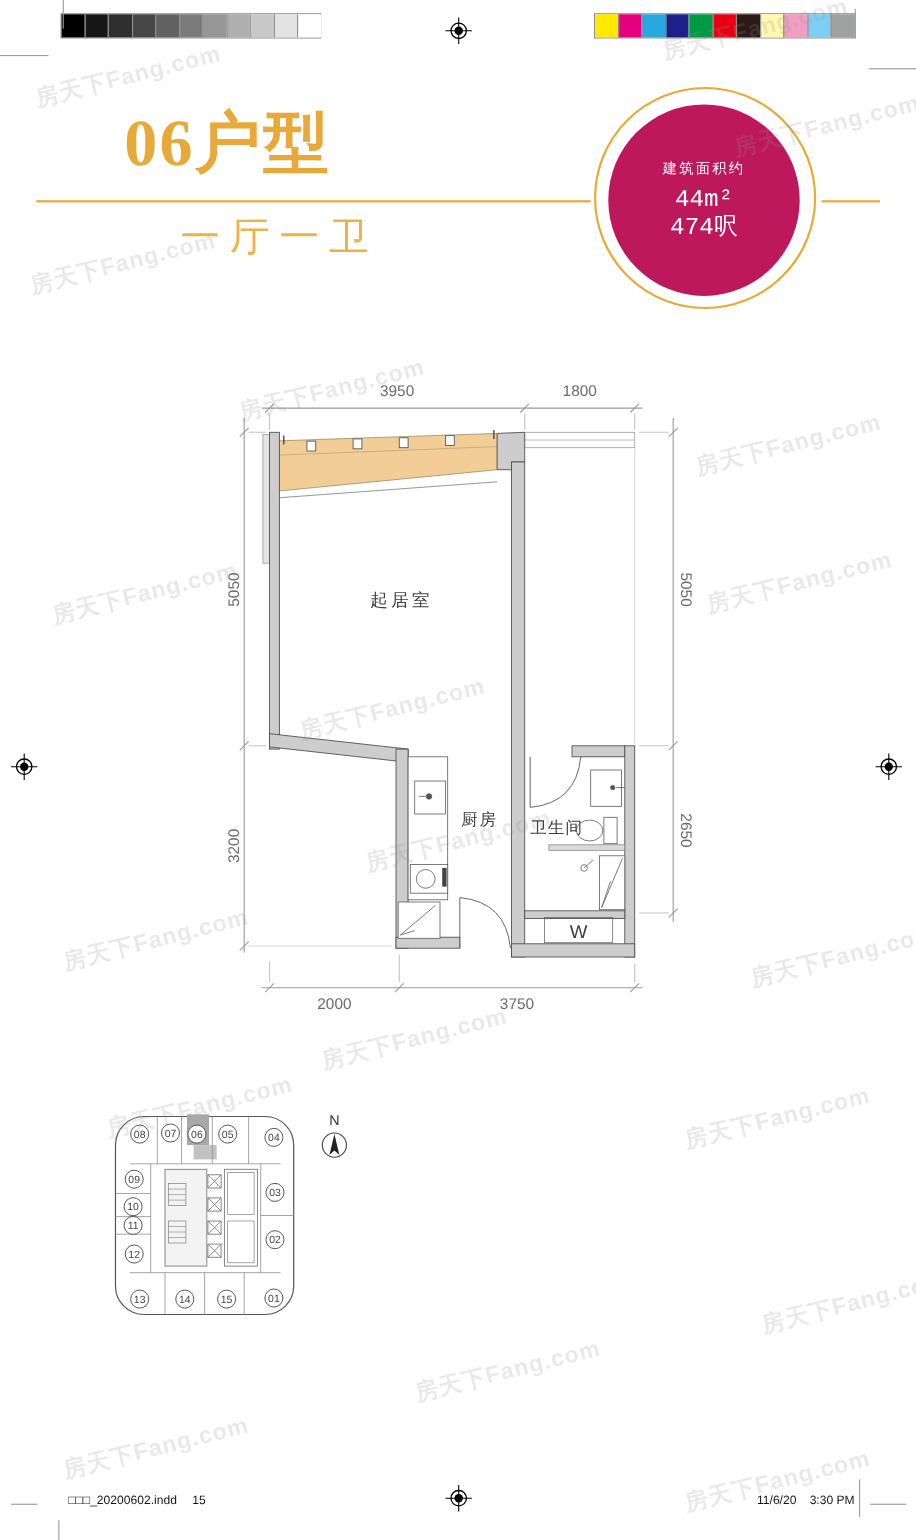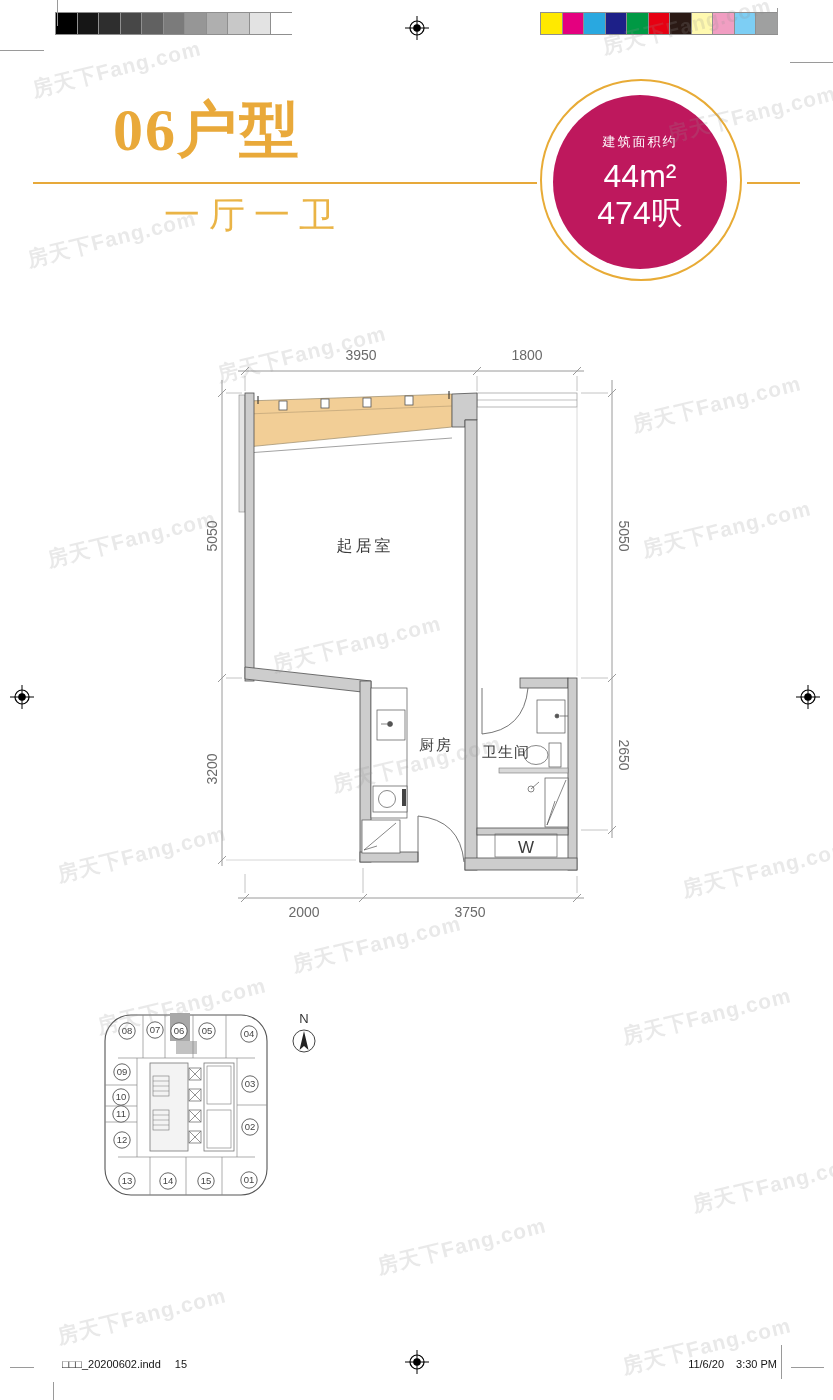--- a/index.html
+++ b/index.html
@@ -19,21 +19,21 @@
   .cropmark{position:absolute;background:#9a9a9a;}
   
   .title{position:absolute;left:113px;top:100px;font-family:"Liberation Serif","DejaVu Serif",serif;
          font-weight:700;font-size:60px;line-height:1;color:#e9a93a;letter-spacing:2px;}
   .goldline{position:absolute;height:2px;background:#e7a93a;}
   .subtitle{position:absolute;left:116px;top:197px;font-size:36px;color:#eab446;letter-spacing:9px;line-height:1;margin-left:48px;}
   .ring{position:absolute;left:540px;top:79px;width:202px;height:202px;border:2px solid #e8ab36;border-radius:50%;box-sizing:border-box;}
   .disc{position:absolute;left:553px;top:95px;width:174px;height:174px;border-radius:50%;background:#be185d;
         display:flex;flex-direction:column;align-items:center;justify-content:center;color:#fff;}
   .disc .lbl{font-size:13px;letter-spacing:2px;margin-bottom:7px;}
-  .disc .big{font-size:32px;line-height:1.15;}
+  .disc .big{font-size:22px;line-height:1.15;font-family:Liberation Mono, monospace;}
   
   #plan{position:absolute;left:185px;top:330px;}
   #plan text, #keyplan text{font-family:"Liberation Sans","DejaVu Sans",sans-serif;}
   .dimtxt{fill:#6a6a6a;font-size:14px;}
   .roomtxt{fill:#3c3c3c;}
   
   #keyplan{position:absolute;left:88px;top:1002px;}
   
   .notes{position:absolute;top:1006px;right:96px;text-align:right;font-size:12.5px;color:#858585;line-height:1;}
   .notes .row2{margin-top:12px;display:flex;align-items:center;justify-content:flex-end;}

